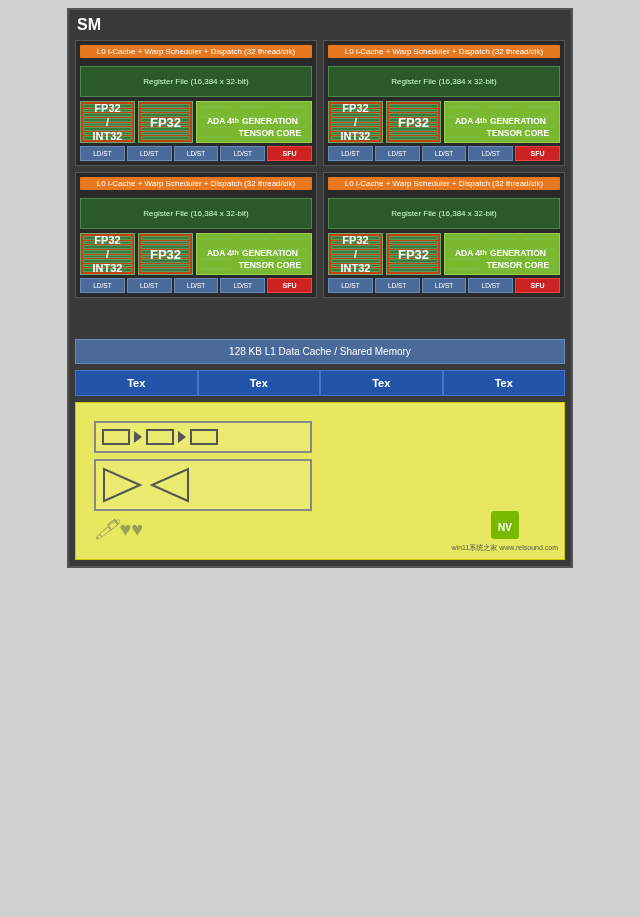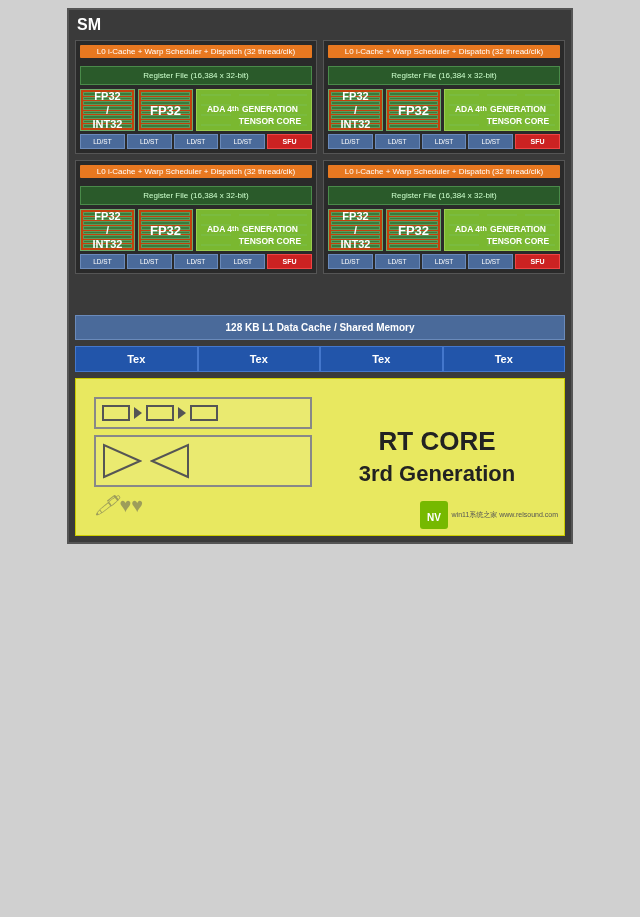--- a/index.html
+++ b/index.html
@@ -49,21 +49,21 @@
       margin-bottom: 8px;
       border-radius: 1px;
     }
 
     .reg-file-bar {
       background: #2a5a2a;
       border: 1px solid #4a8a4a;
       color: #ccffcc;
       font-size: 8px;
       text-align: center;
-      padding: 4px;
+      padding: 10px;
       margin-bottom: 4px;
     }
 
     .ld-sfu-row {
       display: grid;
       grid-template-columns: 1fr 1fr 1fr 1fr 1fr;
       gap: 2px;
       margin-top: 3px;
     }
 
@@ -83,21 +83,21 @@
       font-weight: bold;
       text-align: center;
       padding: 3px 1px;
       border: 1px solid #ee4444;
     }
 
     .l1-cache-bar {
       background: #4a6a9a;
       color: white;
       font-size: 10px;
-      font-weight: bold;
+      font-weight: normal;
       text-align: center;
       padding: 6px;
       margin-bottom: 6px;
       border: 1px solid #6a8aba;
       margin-top: 41px;
     }
 
     .tex-row {
       display: grid;
       grid-template-columns: 1fr 1fr 1fr 1fr;
@@ -453,26 +453,22 @@
         <svg width="40" height="36">
           <polygon points="38,34 2,18 38,2" fill="none" stroke="#555" stroke-width="2"></polygon>
         </svg>
       </div>
 
       <div style="opacity:0.5;font-size:20px;font-style:italic;color:#555;font-family:cursive;">
         🖊♥♥
       </div>
     </div>
 
-    <div class="rt-core-text" style="width:50%;">
-      <div class="rt-core-title">RT CORE</div>
-      <div class="rt-core-title" style="font-size:22px;margin-top:4px;">3rd Generation</div>
-    </div>
-
-    <div style="position:absolute;bottom:6px;right:6px;display:flex;align-items:center;gap:4px;">
+
+    <div style="position:absolute;bottom:6px;right:6px;display:flex;align-items:center;gap:4px;flex-direction:column;">
 
       <svg width="28" height="28" viewBox="0 0 28 28">
         <rect width="28" height="28" rx="3" fill="#76b900"></rect>
         <text x="14" y="20" text-anchor="middle" fill="white" font-size="10" font-weight="bold">NV</text>
       </svg>
       <div style="font-size:7px;color:#555;line-height:1.4;">
         <span>win11系统之家
 www.relsound.com</span>
       </div>
     </div>

